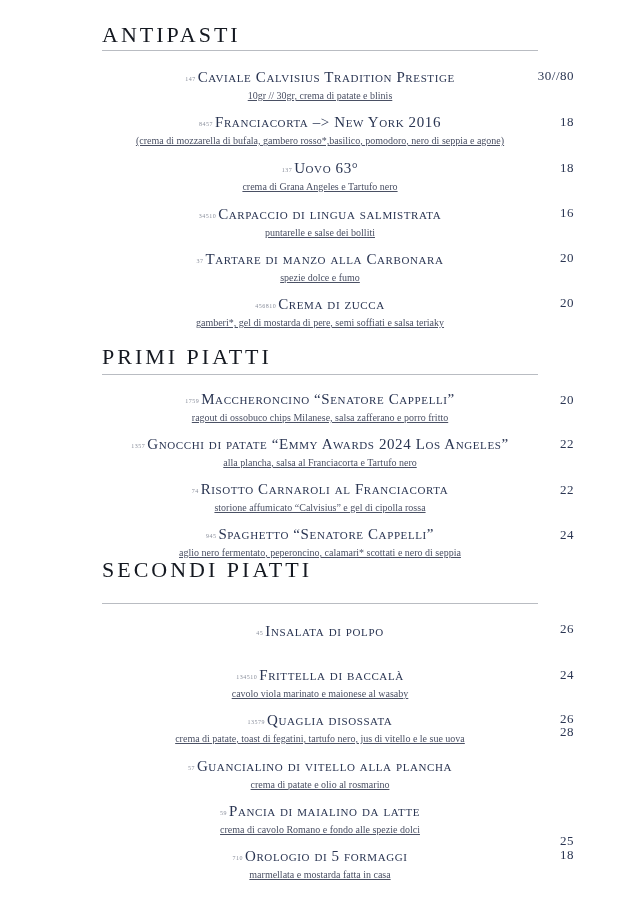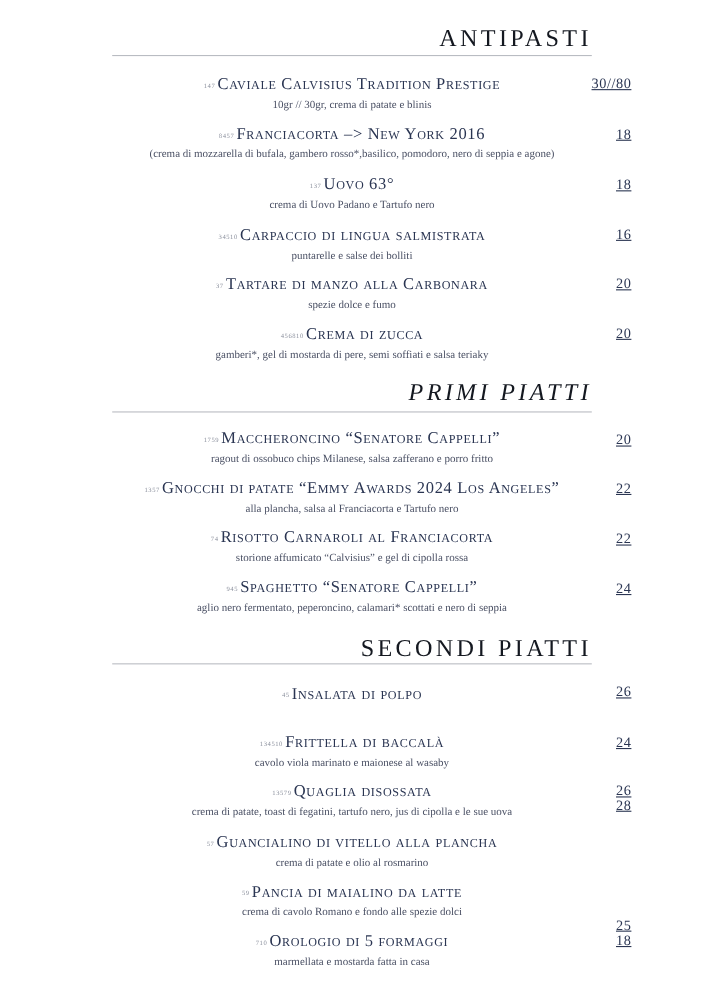--- a/index.html
+++ b/index.html
@@ -11,21 +11,21 @@
       width: 640px;
       height: 906px;
       position: relative;
       overflow: hidden;
       font-family: "Liberation Serif", "DejaVu Serif", serif;
     }
     .section-title {
       position: absolute;
       left: 102px;
       width: 436px;
-      text-align: right;
+      text-align: left;
       font-size: 22px;
       letter-spacing: 3px;
       color: #141820;
       font-weight: normal;
       margin: 0;
     }
     .section-rule {
       position: absolute;
       left: 102px;
       width: 436px;
@@ -53,29 +53,29 @@
       margin-right: 2px;
       font-variant: normal;
       vertical-align: 1px;
     }
     .item-desc {
       font-size: 10px;
       color: #4a5064;
       line-height: 13px;
       margin-top: 1px;
       white-space: nowrap;
+      text-decoration: underline;
     }
     .price {
       position: absolute;
       right: 66px;
       font-size: 13px;
       color: #2a3552;
       letter-spacing: 0.5px;
       text-align: right;
-      text-decoration: underline;
     }
   </style>
 </head>
 <body>
 
 <h2 class="section-title" style="top:22px;">ANTIPASTI</h2>
 <div class="section-rule" style="top:50px;"></div>
 
 <div class="item" style="top:68px;">
   <div class="item-title"><span class="allergens">147</span><span>Caviale Calvisius Tradition Prestige</span></div>
@@ -84,21 +84,21 @@
 <div class="price" style="top:68px;">30//80</div>
 
 <div class="item" style="top:113px;">
   <div class="item-title"><span class="allergens">8457</span><span>Franciacorta –&gt; New York 2016</span></div>
   <div class="item-desc">(crema di mozzarella di bufala, gambero rosso*,basilico, pomodoro, nero di seppia e agone)</div>
 </div>
 <div class="price" style="top:114px;">18</div>
 
 <div class="item" style="top:159px;">
   <div class="item-title"><span class="allergens">137</span><span>Uovo 63°</span></div>
-  <div class="item-desc">crema di Uovo Padano e Tartufo nero</div>
+  <div class="item-desc">crema di Grana Angeles e Tartufo nero</div>
 </div>
 <div class="price" style="top:160px;">18</div>
 
 <div class="item" style="top:205px;">
   <div class="item-title"><span class="allergens">34510</span><span>Carpaccio di lingua salmistrata</span></div>
   <div class="item-desc">puntarelle e salse dei bolliti</div>
 </div>
 <div class="price" style="top:205px;margin-left:42px;">16</div>
 
 <div class="item" style="top:250px;">
@@ -106,21 +106,21 @@
   <div class="item-desc">spezie dolce e fumo</div>
 </div>
 <div class="price" style="top:250px;">20</div>
 
 <div class="item" style="top:295px;">
   <div class="item-title"><span class="allergens">456810</span><span>Crema di zucca</span></div>
   <div class="item-desc">gamberi*, gel di mostarda di pere, semi soffiati e salsa teriaky</div>
 </div>
 <div class="price" style="top:295px;">20</div>
 
-<h2 class="section-title" style="top:344px;font-style:italic;">PRIMI PIATTI</h2>
+<h2 class="section-title" style="top:344px;">PRIMI PIATTI</h2>
 <div class="section-rule" style="top:374px;"></div>
 
 <div class="item" style="top:390px;">
   <div class="item-title"><span class="allergens">1759</span><span>Maccheroncino “Senatore Cappelli”</span></div>
   <div class="item-desc">ragout di ossobuco chips Milanese, salsa zafferano e porro fritto</div>
 </div>
 <div class="price" style="top:392px;">20</div>
 
 <div class="item" style="top:435px;">
   <div class="item-title"><span class="allergens">1357</span><span>Gnocchi di patate “Emmy Awards 2024 Los Angeles”</span></div>
@@ -133,37 +133,37 @@
   <div class="item-desc">storione affumicato “Calvisius” e gel di cipolla rossa</div>
 </div>
 <div class="price" style="top:482px;">22</div>
 
 <div class="item" style="top:525px;">
   <div class="item-title"><span class="allergens">945</span><span>Spaghetto “Senatore Cappelli”</span></div>
   <div class="item-desc">aglio nero fermentato, peperoncino, calamari* scottati e nero di seppia</div>
 </div>
 <div class="price" style="top:527px;">24</div>
 
-<h2 class="section-title" style="top:576px;">SECONDI PIATTI</h2>
+<h2 class="section-title" style="top:557px;">SECONDI PIATTI</h2>
 <div class="section-rule" style="top:603px;"></div>
 
 <div class="item" style="top:622px;">
   <div class="item-title"><span class="allergens">45</span><span>Insalata di polpo</span></div>
 </div>
 <div class="price" style="top:621px;">26</div>
 
 <div class="item" style="top:666px;">
   <div class="item-title"><span class="allergens">134510</span><span>Frittella di baccalà</span></div>
   <div class="item-desc">cavolo viola marinato e maionese al wasaby</div>
 </div>
 <div class="price" style="top:667px;">24</div>
 
 <div class="item" style="top:711px;">
   <div class="item-title"><span class="allergens">13579</span><span>Quaglia disossata</span></div>
-  <div class="item-desc">crema di patate, toast di fegatini, tartufo nero, jus di cipolla e le sue uova</div>
+  <div class="item-desc">crema di patate, toast di fegatini, tartufo nero, jus di vitello e le sue uova</div>
 </div>
 <div class="price" style="top:711px;">26</div>
 
 <div class="item" style="top:757px;">
   <div class="item-title"><span class="allergens">57</span><span>Guancialino di vitello alla plancha</span></div>
   <div class="item-desc">crema di patate e olio al rosmarino</div>
 </div>
 <div class="price" style="top:724px;">28</div>
 
 <div class="item" style="top:802px;">

